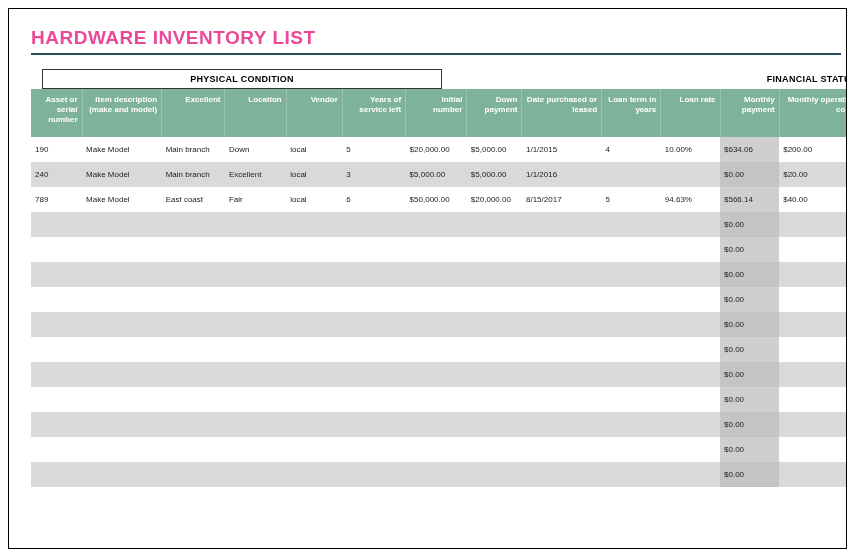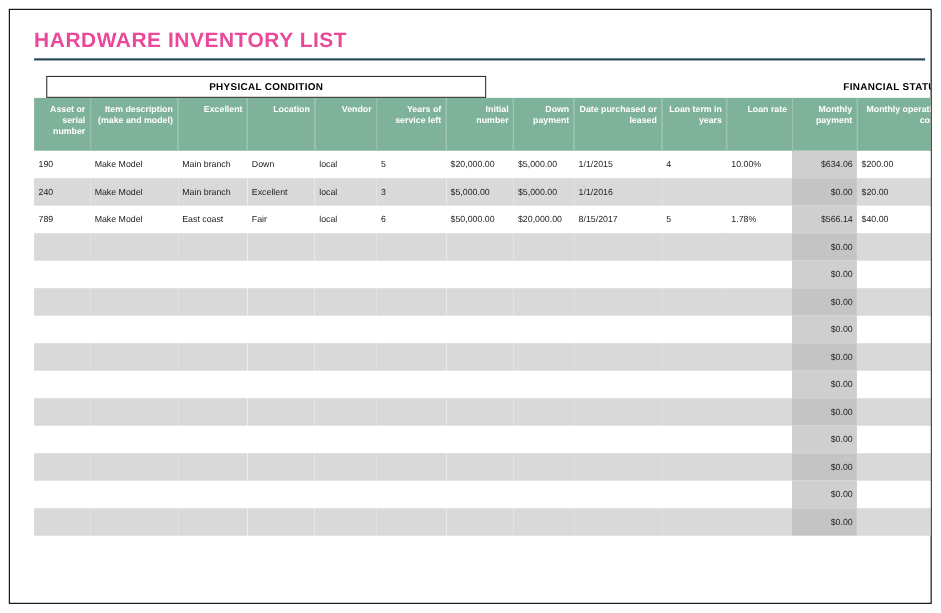--- a/index.html
+++ b/index.html
@@ -77,21 +77,21 @@
     color: #222;
     padding: 0 4px;
     height: 25px;
     vertical-align: middle;
     white-space: nowrap;
     overflow: hidden;
   }
   tbody tr.odd td { background: #ffffff; }
   tbody tr.even td { background: #d9d9d9; }
   
-  tbody td.mp { background: #cfcfcf !important; text-align: right; }
+  tbody td.mp { background: #cfcfcf !important; }
   tbody tr.even td.mp { background: #c4c4c4 !important; }
 
   
   col.c0  { width: 50px; }
   col.c1  { width: 78px; }
   col.c2  { width: 62px; }
   col.c3  { width: 60px; }
   col.c4  { width: 55px; }
   col.c5  { width: 62px; }
   col.c6  { width: 60px; }
@@ -184,21 +184,21 @@
           <td>789</td>
           <td>Make Model</td>
           <td>East coast</td>
           <td>Fair</td>
           <td>local</td>
           <td>6</td>
           <td>$50,000.00</td>
           <td>$20,000.00</td>
           <td>8/15/2017</td>
           <td>5</td>
-          <td>1.78%</td>
+          <td>94.63%</td>
           <td class="mp">$566.14</td>
           <td>$40.00</td>
         </tr>
         <tr class="even">
           <td></td>
           <td></td>
           <td></td>
           <td></td>
           <td></td>
           <td></td>

